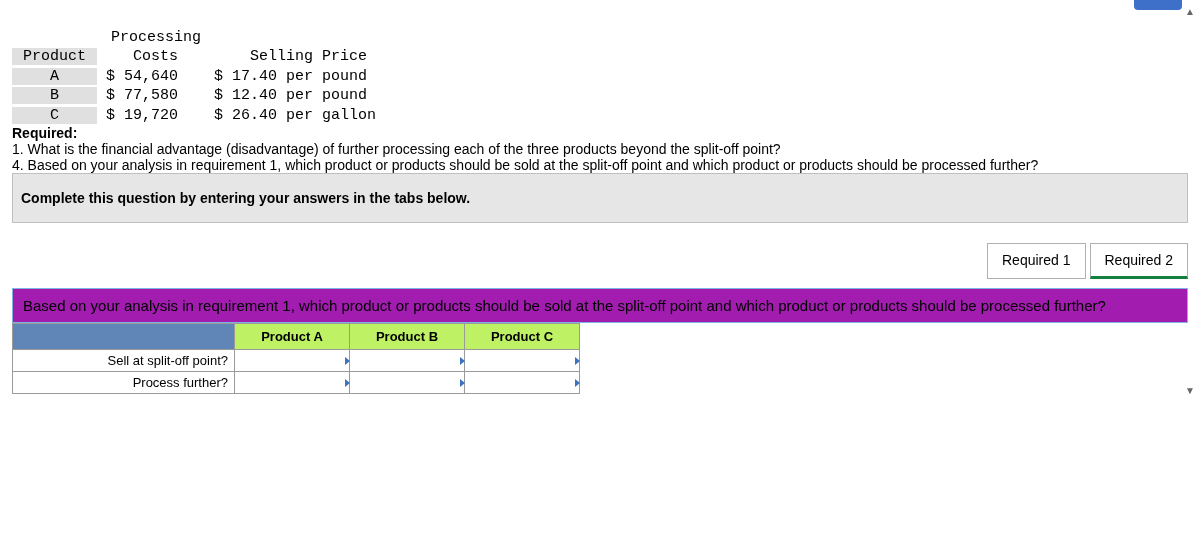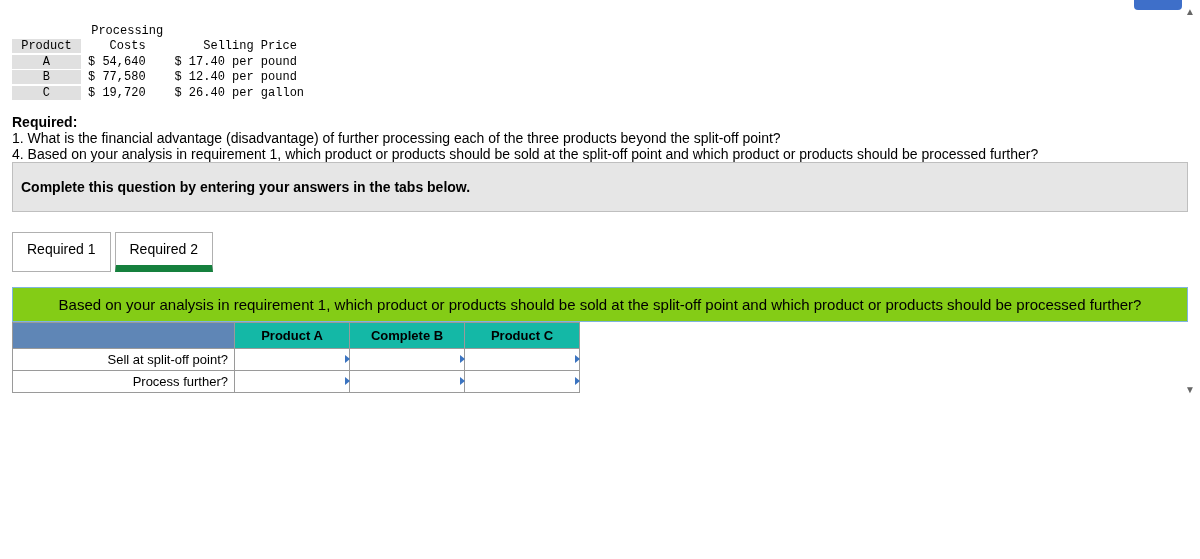--- a/index.html
+++ b/index.html
@@ -1,39 +1,39 @@
 <!DOCTYPE html>
 <html><head>
   <meta charset="utf-8">
   <style>
     * { box-sizing: border-box; margin: 0; padding: 0; }
     body { font-family: Arial, sans-serif; font-size: 14px; color: #000; background: #fff; position: relative; }
     .page { padding: 8px 12px; }
     
-    .mono-table { font-family: "Courier New", monospace; white-space: pre; font-size: 12px; line-height: 1.3; margin-bottom: 12px; }
+    .mono-table { font-family: "Courier New", monospace; white-space: pre; font-size: 15px; line-height: 1.3; margin-bottom: 0; }
     .cell-shade { background: #e0e0e0; padding: 0 2px; }
     
     .req-block { }
     .req-title { font-weight: bold; }
     .req-item { }
     
     .instr-bar { background: #e6e6e6; border: 1px solid #bfbfbf; padding: 16px 8px; font-weight: bold; margin-bottom: 20px; }
     
-    .tabs { display: flex; margin-bottom: 16px; }
+    .tabs { display: flex; margin-bottom: 10px; justify-content: flex-end; }
     .tab { border: 1px solid #b0b0b0; padding: 8px 14px; background: #fff; position: relative; font-size: 14px; }
     .tab + .tab { margin-left: 4px; }
-    .tab.active { border-bottom: 7px solid #15803d; z-index: 2; }
+    .tab.active { border-bottom: 3px solid #15803d; z-index: 2; }
     
     .tab-panel { margin-top: -1px; }
-    .question-bar { background: #84cc16; border: 1px solid #7fb4df; padding: 8px 10px; font-size: 15px; text-align: center; }
+    .question-bar { background: #a21caf; border: 1px solid #7fb4df; padding: 8px 10px; font-size: 15px; }
     
     .ans-table { border-collapse: collapse; margin-top: 0; }
     .ans-table th, .ans-table td { border: 1px solid #9a9a9a; font-size: 13px; text-align: left; }
     .ans-table .row-head { background: #fff; padding: 3px 6px; font-weight: normal; width: 222px; text-align: right; }
-    .ans-table .col-head { background: #14b8a6; font-weight: bold; text-align: center; padding: 5px 4px; width: 115px; }
+    .ans-table .col-head { background: #bef264; font-weight: bold; text-align: center; padding: 5px 4px; width: 115px; }
     .ans-table .blank-head { background: #5f86b6; width: 222px; border: 1px solid #9a9a9a; }
     .ans-table td.answer-cell { background: #fff; padding: 0; position: relative; height: 22px; width: 115px; }
     .answer-cell .dropdown-hint { position: absolute; right: -1px; top: 50%; transform: translateY(-50%); width: 0; height: 0; border-top: 4px solid transparent; border-bottom: 4px solid transparent; border-left: 5px solid #3b74c1; }
     
     .scroll-arrow { position: absolute; right: 5px; font-size: 10px; color: #666; cursor: pointer; }
     .scroll-up { top: 6px; }
     .scroll-down { bottom: 6px; }
     .top-btn-chip { position: absolute; top: 0; right: 18px; background: #3e6fc9; height: 10px; width: 48px; border-bottom-left-radius: 4px; border-bottom-right-radius: 4px; }
   </style>
 </head>
@@ -65,21 +65,21 @@
     <div class="tab active">Required 2</div>
   </div>
 
   <div class="tab-panel">
     <div class="question-bar">Based on your analysis in requirement 1, which product or products should be sold at the split-off point and which product or products should be processed further?</div>
     <table class="ans-table">
       <tbody>
           <tr>
         <th class="blank-head"></th>
         <th class="col-head">Product A</th>
-        <th class="col-head">Complete B</th>
+        <th class="col-head">Product B</th>
         <th class="col-head">Product C</th>
       </tr>
       <tr>
         <td class="row-head">Sell at split-off point?</td>
         <td class="answer-cell">
               <span class="dropdown-hint"></span>
             </td>
         <td class="answer-cell">
               <span class="dropdown-hint"></span>
             </td>

